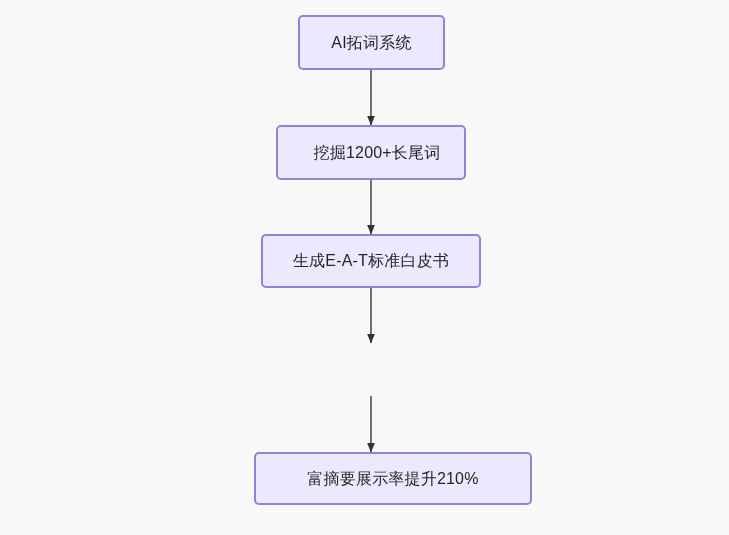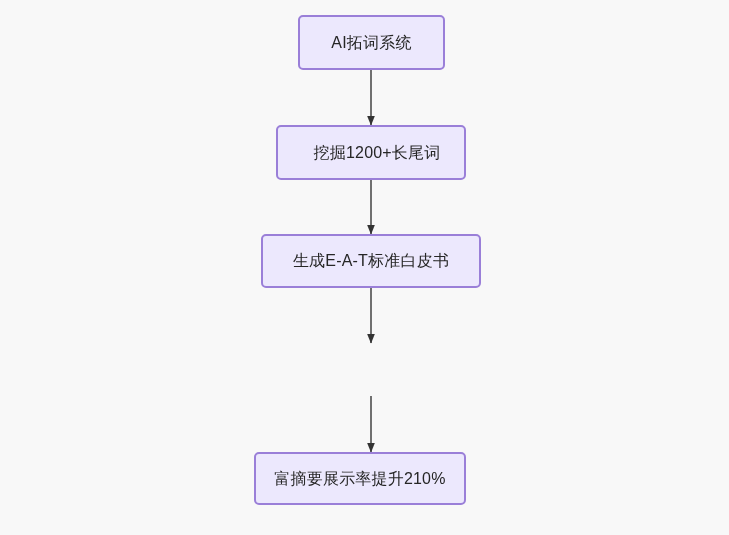--- a/index.html
+++ b/index.html
@@ -44,21 +44,21 @@
     font-size: 16px;
     line-height: 20px;
     letter-spacing: 0.2px;
     white-space: nowrap;
   }
   
   .node-1 { left: 298px; top: 15px;  width: 147px; height: 55px; }
   .node-2 { left: 276px; top: 125px; width: 190px; height: 55px; padding-left: 12px; }
   .node-3 { left: 261px; top: 234px; width: 220px; height: 54px; }
   .node-4 { left: 264px; top: 343px; width: 214px; height: 53px; }
-  .node-5 { left: 254px; top: 452px; width: 212px; height: 53px; justify-content: center; }
+  .node-5 { left: 254px; top: 452px; width: 278px; height: 53px; justify-content: center; }
 </style>
 </head>
 <body>
 
 <div id="flow-canvas">
 
   <svg class="edge-layer" width="729" height="535" viewBox="0 0 729 535" xmlns="http://www.w3.org/2000/svg">
     <defs>
       <marker id="arrowhead" markerWidth="10" markerHeight="8" refX="9.4" refY="4" orient="auto" markerUnits="userSpaceOnUse">
         <path d="M0,0 L10,4 L0,8 z" fill="#333333"></path>

